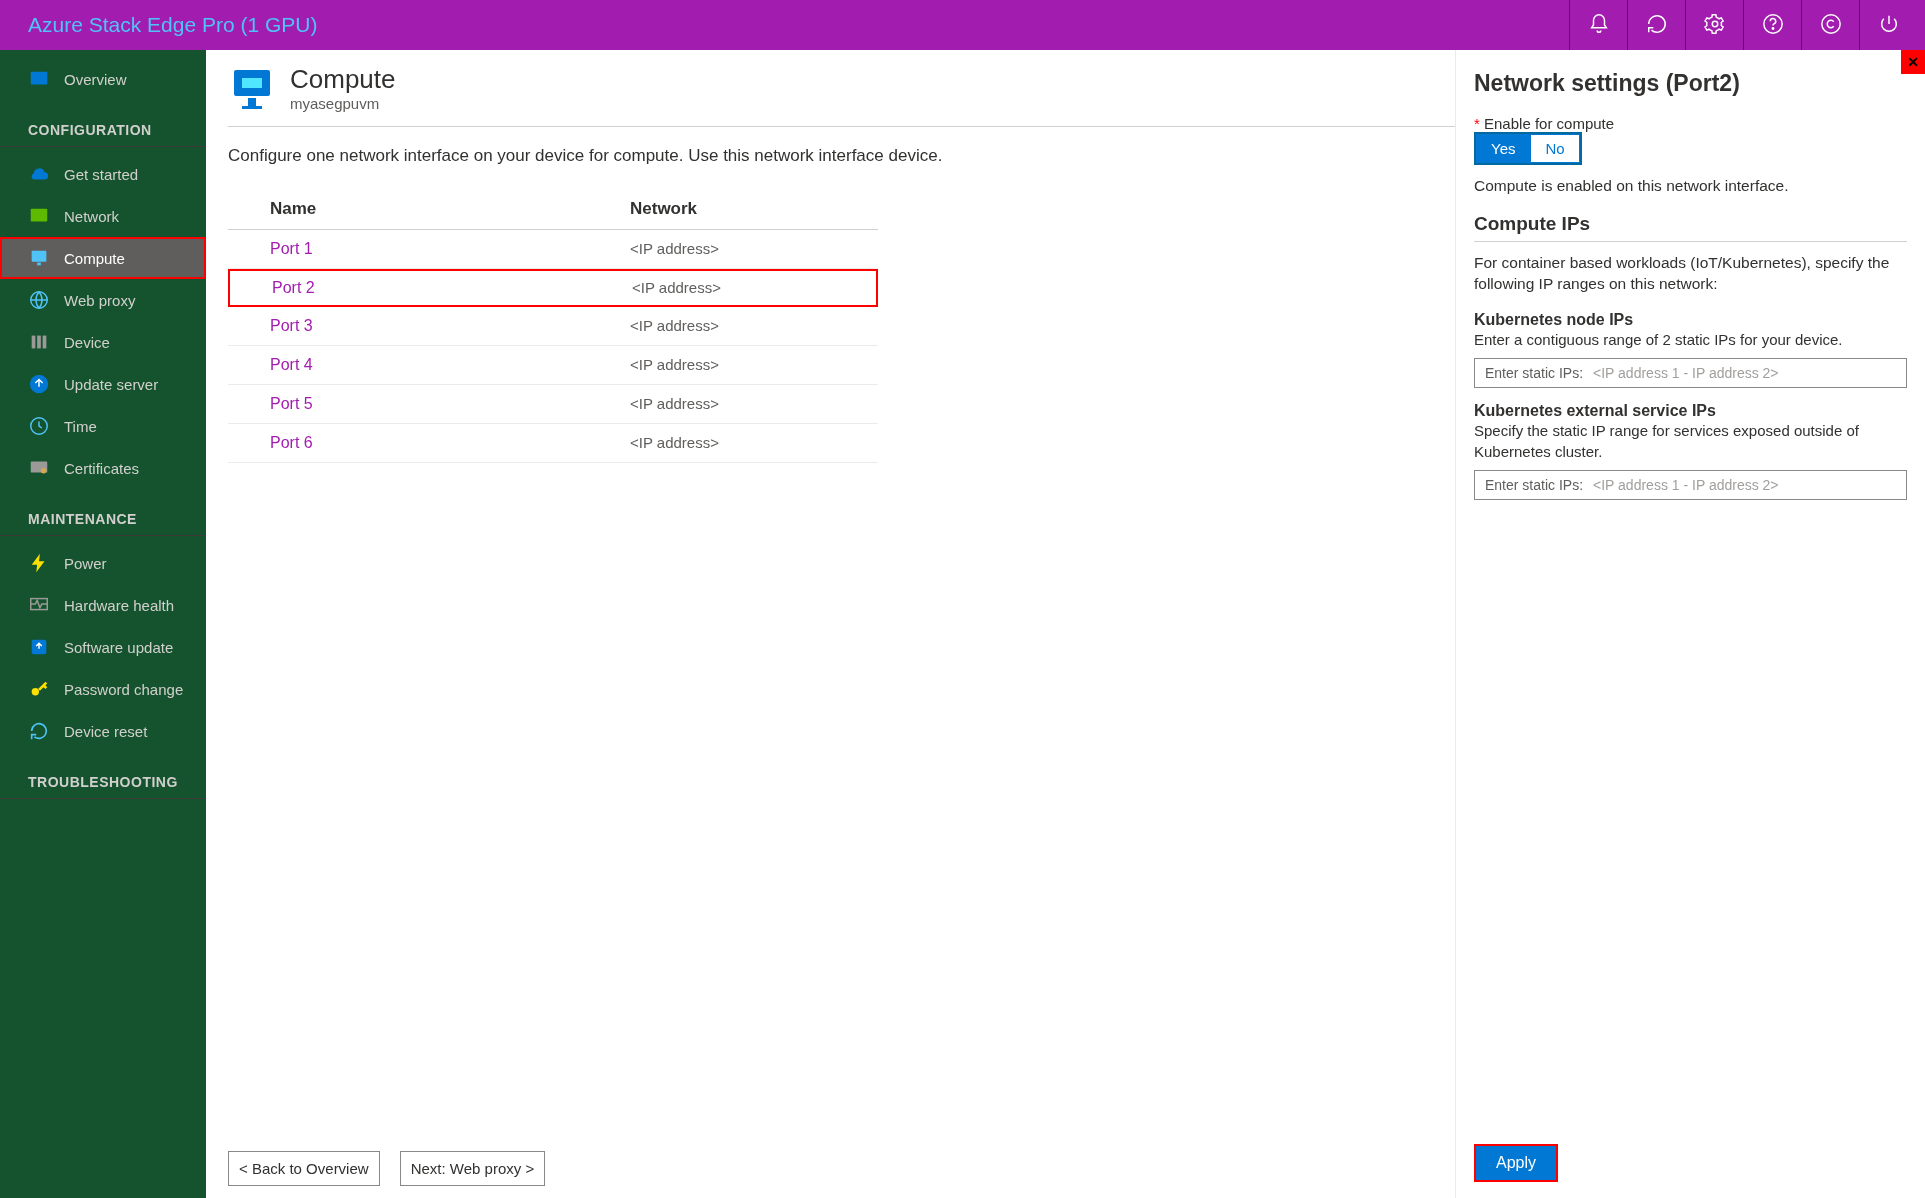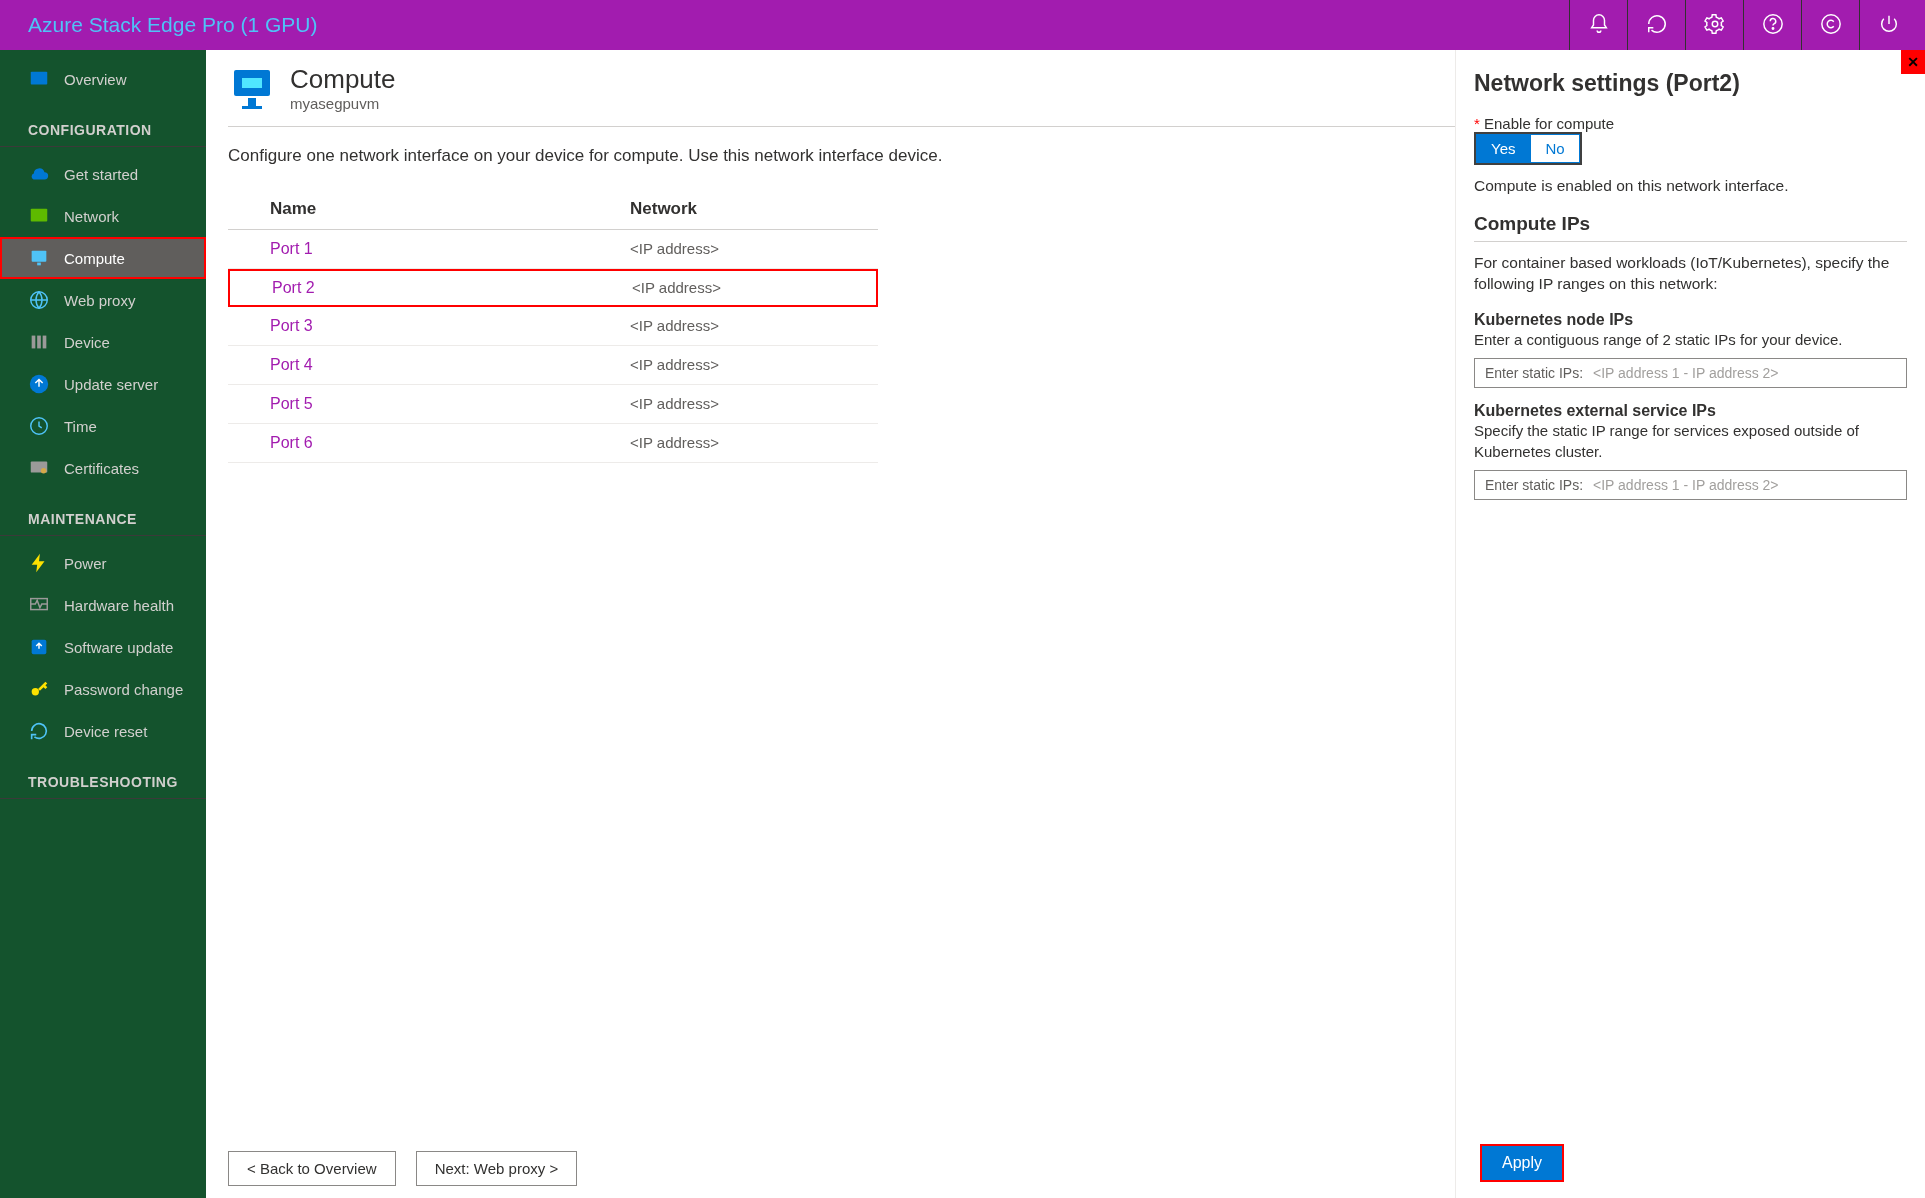--- a/index.html
+++ b/index.html
@@ -130,21 +130,21 @@
   .content-footer {
     position: absolute;
     bottom: 12px;
     left: 22px;
     display: flex;
     gap: 20px;
   }
   .footer-btn {
     border: 1px solid #8a8886;
     background: #fff;
-    padding: 8px 18px;
+    padding: 8px 10px;
     font-size: 15px;
     color: #323130;
     cursor: pointer;
   }
   .panel {
     width: 470px;
     background: #fff;
     position: relative;
     padding: 20px 18px 0 18px;
     border-left: 1px solid #edebe9;
@@ -159,21 +159,21 @@
     color: #000;
     display:flex;align-items:center;justify-content:center;
     font-weight:bold;
     cursor:pointer;
   }
   .panel-title { font-size: 23px; font-weight: 600; margin-bottom: 18px; }
   .field-label { font-size: 15px; margin-bottom: 0; }
   .field-label .req { color: red; }
   .toggle-group {
     display: inline-flex;
-    border: 2px solid #404040;
+    border: 2px solid #0369a1;
     margin-bottom: 10px;
   }
   .toggle-btn {
     padding: 5px 14px;
     font-size: 15px;
     background: #fff;
     color: #0078d4;
     cursor: pointer;
     border:1px solid #0078d4;
   }
@@ -190,21 +190,21 @@
     color: #605e5c;
     display:flex;
     gap:10px;
     align-items:center;
     margin-bottom:6px;
   }
   .ip-input .hint { color:#a19f9d; }
   .panel-footer {
     position: absolute;
     bottom: 16px;
-    left: 24px;
+    left: 18px;
     margin-top: 32px;
   }
   .apply-btn {
     background: #0078d4;
     color: #fff;
     border: 2px solid red;
     padding: 8px 20px;
     font-size: 16px;
     cursor: pointer;
   }

